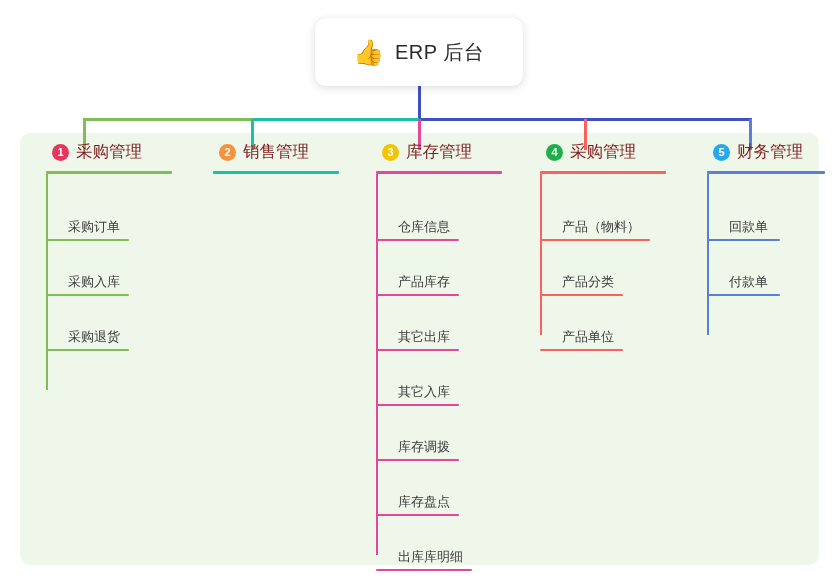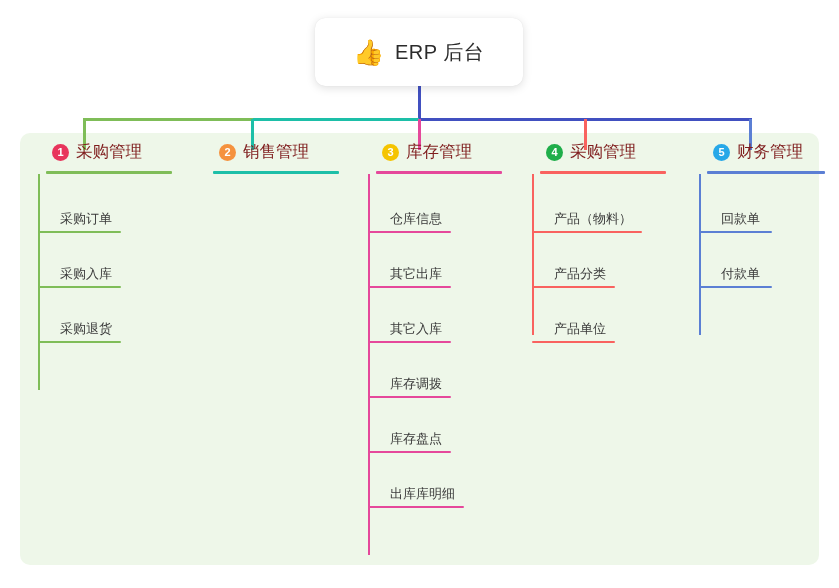--- a/index.html
+++ b/index.html
@@ -96,22 +96,22 @@
     color: #7f1d1d;
     white-space: nowrap;
   }
   .col-rule {
     height: 3px;
     border-radius: 1px;
     margin-left: 12px;
   }
   .items {
     position: relative;
-    margin-left: 4px;
-    padding-top: 8px;
+    margin-left: 12px;
+    padding-top: 16px;
   }
   .spine {
     position: absolute;
     left: 0; top: 0;
     width: 2px;
   }
   .item {
     position: relative;
     height: 55px;
   }
@@ -195,20 +195,24 @@
           <span class="col-title">库存管理</span>
         </div>
         <div class="col-rule" style="width: 126px; background: rgb(229, 72, 155);"></div>
         <div class="items">
           <div class="spine" style="background: rgb(229, 72, 155); height: 381px;"></div>
           <div class="item">
             <span class="item-label">仓库信息</span>
             <div class="item-rule" style="width: 83px; background: rgb(229, 72, 155);"></div>
           </div>
           <div class="item">
+            <span class="item-label">产品库存</span>
+            <div class="item-rule" style="width: 83px; background: rgb(229, 72, 155);"></div>
+          </div>
+          <div class="item">
             <span class="item-label">其它出库</span>
             <div class="item-rule" style="width: 83px; background: rgb(229, 72, 155);"></div>
           </div>
           <div class="item">
             <span class="item-label">其它入库</span>
             <div class="item-rule" style="width: 83px; background: rgb(229, 72, 155);"></div>
           </div>
           <div class="item">
             <span class="item-label">库存调拨</span>
             <div class="item-rule" style="width: 83px; background: rgb(229, 72, 155);"></div>

